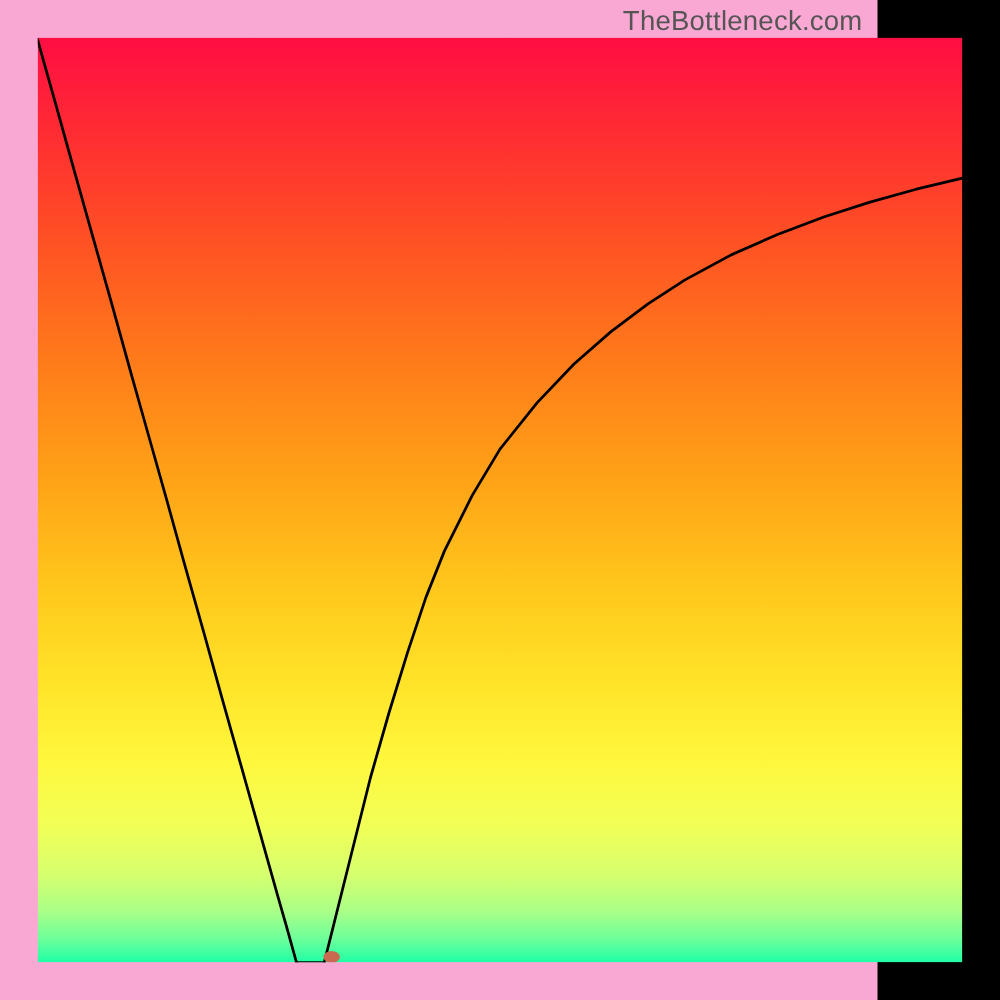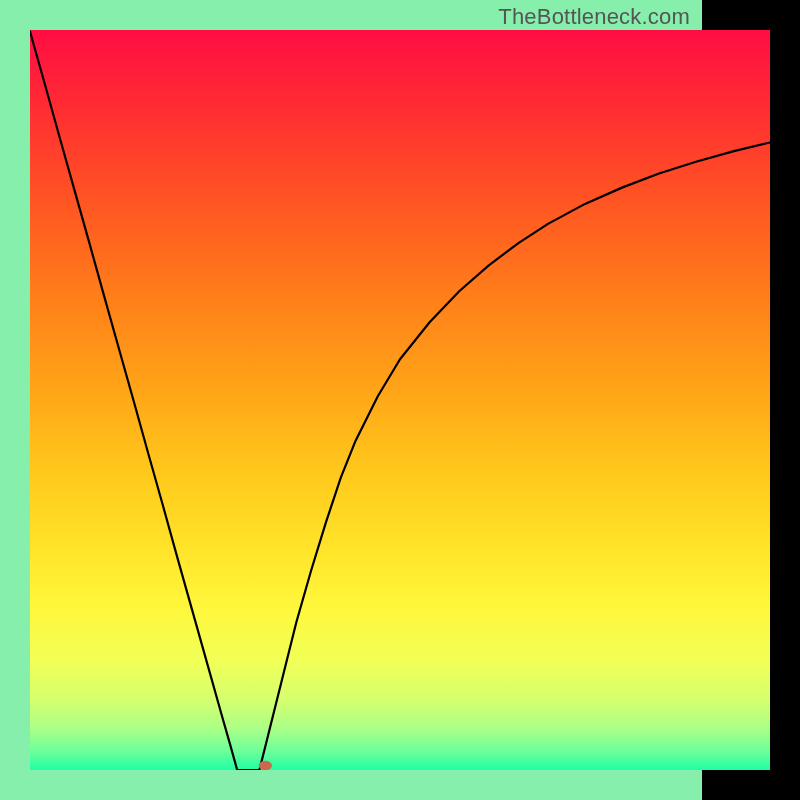--- a/index.html
+++ b/index.html
@@ -20,21 +20,21 @@
     font-weight: 500;
     letter-spacing: 0.2px;
     z-index: 10;
   }
   .plot-outer {
     position: absolute;
     left: 0;
     top: 0;
     width: 702px;
     height: 800px;
-    background: #86efac;
+    background: #f9a8d4;
     text-decoration: underline;
   }
   .plot-area {
     position: absolute;
     left: 30px;
     top: 30px;
     width: 740px;
     height: 740px;
     overflow: hidden;
   }

